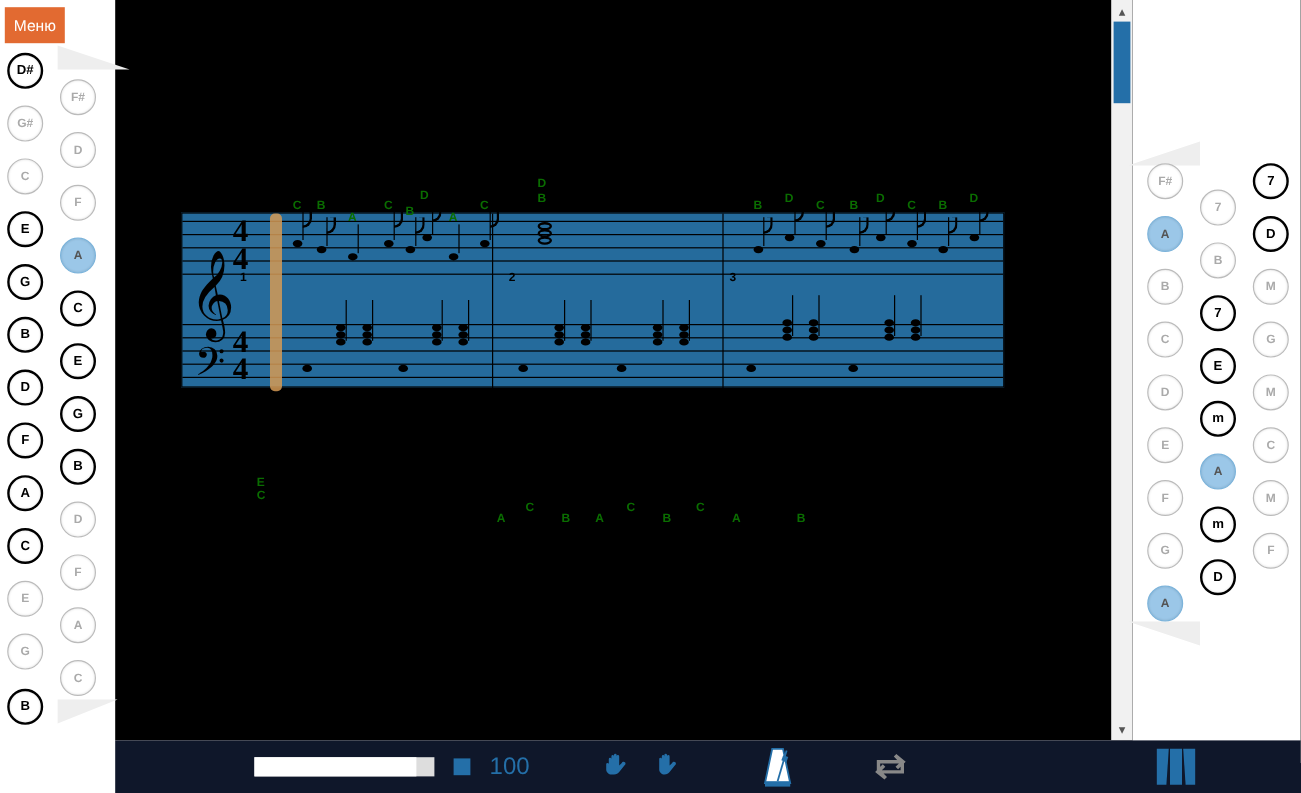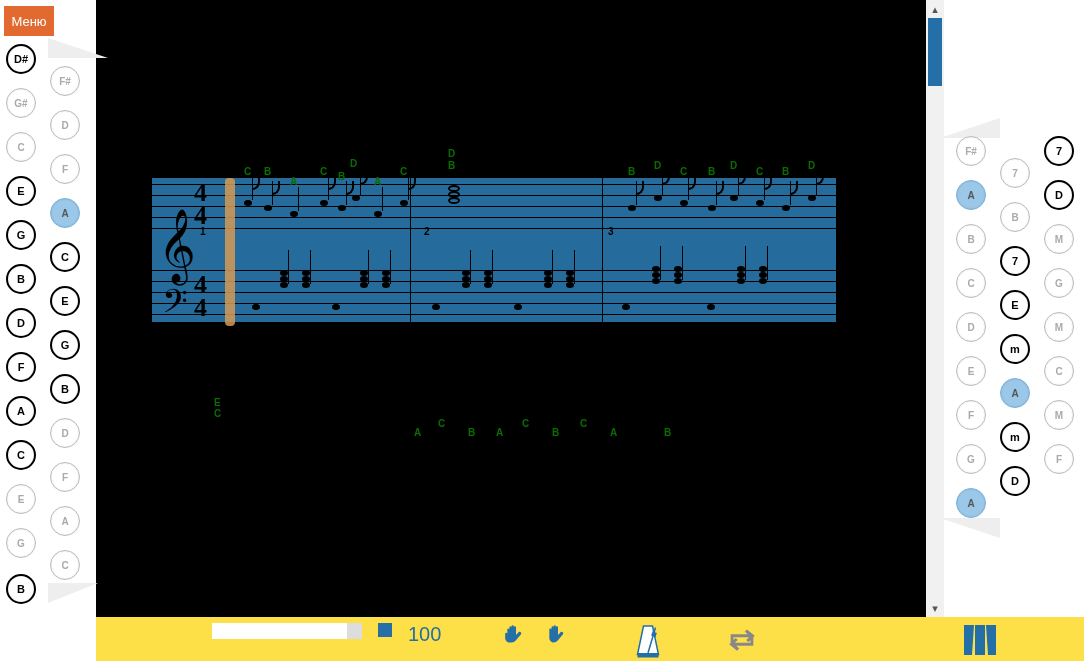--- a/index.html
+++ b/index.html
@@ -226,23 +226,23 @@
     color: #0a6d00;
     font-weight: bold;
     font-size: 10px;
   }
 
   
   .toolbar {
     position: absolute;
     left: 96px; bottom: 0;
     width: 988px; height: 44px;
-    background: #fde047;
+    background: #0f172a;
     display: flex;
-    align-items: flex-start;
+    align-items: center;
     padding: 6px 10px;
     gap: 16px;
   }
   .toolbar .spacer { flex: 0 0 90px; }
 
   .slider {
     position: relative;
     width: 150px; height: 16px;
     background: #ddd;
   }

